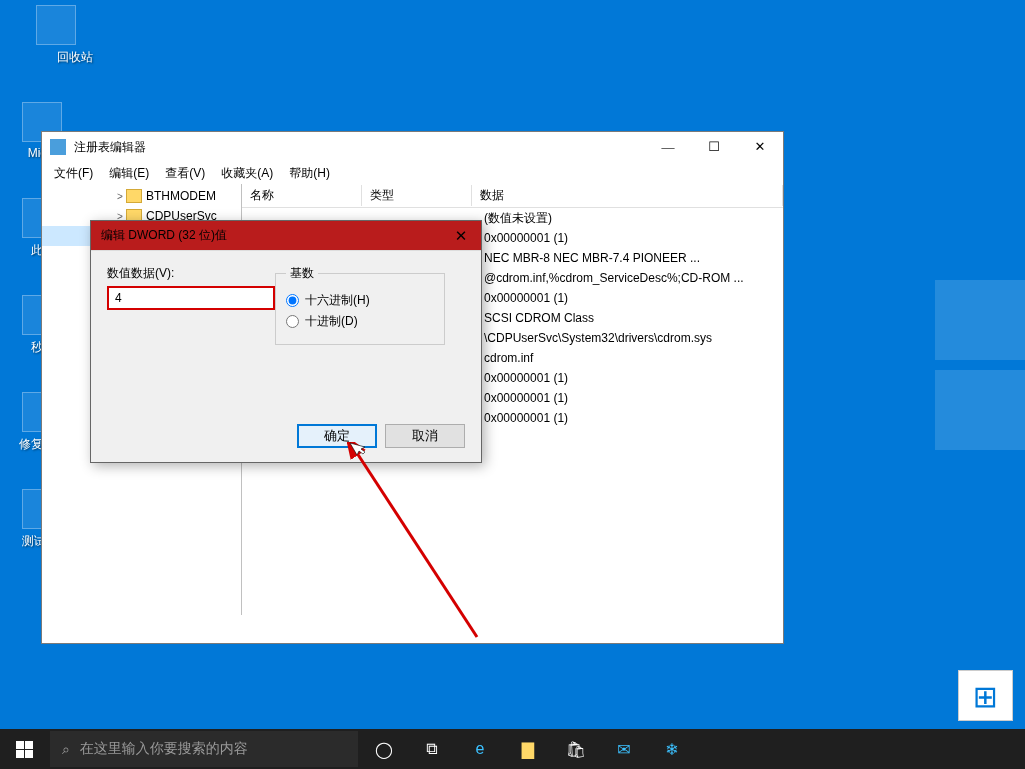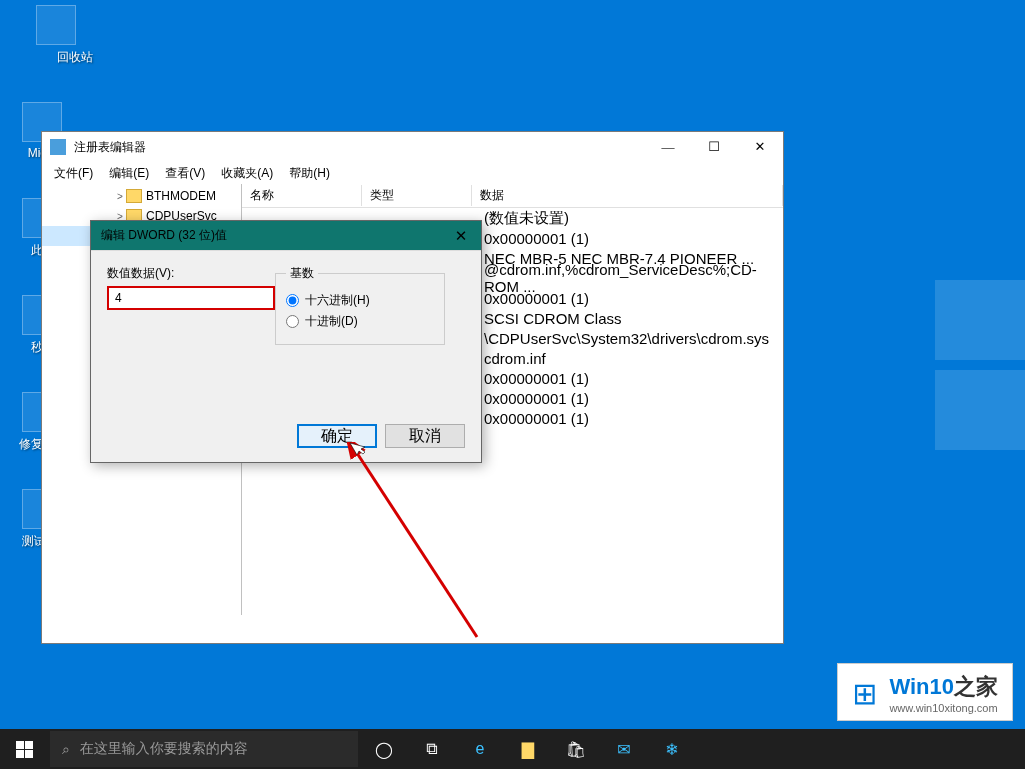--- a/index.html
+++ b/index.html
@@ -27,39 +27,39 @@
 .tree-item .indent { display: inline-block; }
 .tree-item .expander { width: 12px; font-size: 10px; color: #666; text-align: center; }
 .tree-item .folder { width: 16px; height: 14px; background: #ffd868; border: 1px solid #d4a938; margin-right: 4px; }
 .tree-item.selected { background: #cce8ff; }
 .list-panel { flex: 1; }
 .list-header { display: flex; font-size: 12px; border-bottom: 1px solid #e0e0e0; height: 24px; align-items: center; }
 .list-header div { padding: 2px 8px; border-right: 1px solid #e0e0e0; }
 .col-name { width: 120px; }
 .col-type { width: 110px; }
 .col-data { flex: 1; }
-.list-row { display: flex; font-size: 15px; height: 20px; align-items: center; padding-left: 4px; }
+.list-row { display: flex; font-size: 12px; height: 20px; align-items: center; padding-left: 4px; }
 .list-row .col-data { padding-left: 8px; }
 
 
 .dialog { position: absolute; left: 90px; top: 220px; width: 392px; height: 243px; background: #f0f0f0; border: 1px solid #666; box-shadow: 3px 3px 12px rgba(0,0,0,0.3); z-index: 10; }
-.dialog-titlebar { height: 30px; background: #0f766e; display: flex; align-items: center; padding: 0 0 0 10px; font-size: 12px; border-bottom: 1px solid #ddd; }
+.dialog-titlebar { height: 30px; background: #b91c1c; display: flex; align-items: center; padding: 0 0 0 10px; font-size: 12px; border-bottom: 1px solid #ddd; }
 .dialog-titlebar .title { flex: 1; }
 .dialog-close { width: 40px; height: 30px; display: flex; align-items: center; justify-content: center; font-size: 15px; }
 .dialog-body { padding: 14px 16px; font-size: 12px; }
 .dlg-label { margin-bottom: 4px; }
 .dlg-input-readonly { height: 24px; border: 1px solid #aaa; background: #f0f0f0; padding: 2px 6px; width: 358px; margin-bottom: 14px; display: flex; align-items: center; }
 .dlg-row { display: flex; }
 .dlg-input-edit { height: 24px; border: 2px solid #d40000; background: #fff; padding: 2px 6px; width: 168px; display: flex; align-items: center; }
 .radix-group { border: 1px solid #ccc; padding: 6px 10px 10px; position: relative; width: 170px; }
 .radix-group legend { font-size: 12px; padding: 0 4px; }
 .radio-row { display: flex; align-items: center; margin: 4px 0; font-size: 12px; }
 .radio-row input { margin-right: 6px; }
 .dialog-buttons { position: absolute; right: 16px; bottom: 14px; display: flex; gap: 8px; }
-.dlg-btn { width: 80px; height: 24px; border: 1px solid #adadad; background: #e1e1e1; font-size: 16px; display: flex; align-items: center; justify-content: center; }
+.dlg-btn { width: 80px; height: 24px; border: 1px solid #adadad; background: #e1e1e1; font-size: 13px; display: flex; align-items: center; justify-content: center; }
 .dlg-btn.ok { border: 2px solid #0078d7; background: #e5f1fb; }
 
 
 .red-arrow { position: absolute; z-index: 20; pointer-events: none; }
 
 
 .taskbar { position: absolute; bottom: 0; left: 0; right: 0; height: 40px; background: #1f1f1f; display: flex; align-items: center; }
 .start-btn { width: 48px; height: 40px; display: flex; align-items: center; justify-content: center; color: #fff; }
 .search-box { width: 308px; height: 36px; background: #2b2b2b; display: flex; align-items: center; padding: 0 12px; color: #999; font-size: 14px; margin: 2px; }
 .search-box .search-ico { margin-right: 10px; }
@@ -173,21 +173,21 @@
             <div class="col-data">(数值未设置)</div>
           </div>
           <div class="list-row">
             <div class="col-name"></div>
             <div class="col-type"></div>
             <div class="col-data">0x00000001 (1)</div>
           </div>
           <div class="list-row">
             <div class="col-name"></div>
             <div class="col-type"></div>
-            <div class="col-data">NEC     MBR-5    NEC     MBR-7.4  PIONEER ...</div>
+            <div class="col-data">NEC     MBR-8    NEC     MBR-7.4  PIONEER ...</div>
           </div>
           <div class="list-row">
             <div class="col-name"></div>
             <div class="col-type"></div>
             <div class="col-data">@cdrom.inf,%cdrom_ServiceDesc%;CD-ROM ...</div>
           </div>
           <div class="list-row">
             <div class="col-name"></div>
             <div class="col-type"></div>
             <div class="col-data">0x00000001 (1)</div>
@@ -262,24 +262,20 @@
       <marker id="ah" markerWidth="10" markerHeight="10" refX="2" refY="3" orient="auto">
     <path d="M0,0 L0,6 L8,3 z" fill="#d40000"></path>
       </marker>
     </defs>
   <line x1="130" y1="195" x2="8" y2="8" stroke="#d40000" stroke-width="3" marker-end="url(#ah)"></line>
   <path d="M3,3 l7,12 l2,-4 l4,3 l2,-2 l-4,-3 l4,-2 z" fill="#fff" stroke="#000" stroke-width="0.6" transform="translate(0,-2)"></path>
 </svg>
 
 <div class="watermark">
   <div class="win-logo-s">⊞</div>
-  <div class="wm-text">
-    <div class="wm-big"><span>Win10</span><b>之家</b></div>
-    <div class="wm-url">www.win10xitong.com</div>
-  </div>
 </div>
 
 <div class="taskbar">
   <div class="start-btn">
     <svg width="17" height="17" viewBox="0 0 17 17">
       <rect x="0" y="0" width="8" height="8" fill="#fff"></rect>
         <rect x="9" y="0" width="8" height="8" fill="#fff"></rect>
       <rect x="0" y="9" width="8" height="8" fill="#fff"></rect>
         <rect x="9" y="9" width="8" height="8" fill="#fff"></rect>
     </svg>

